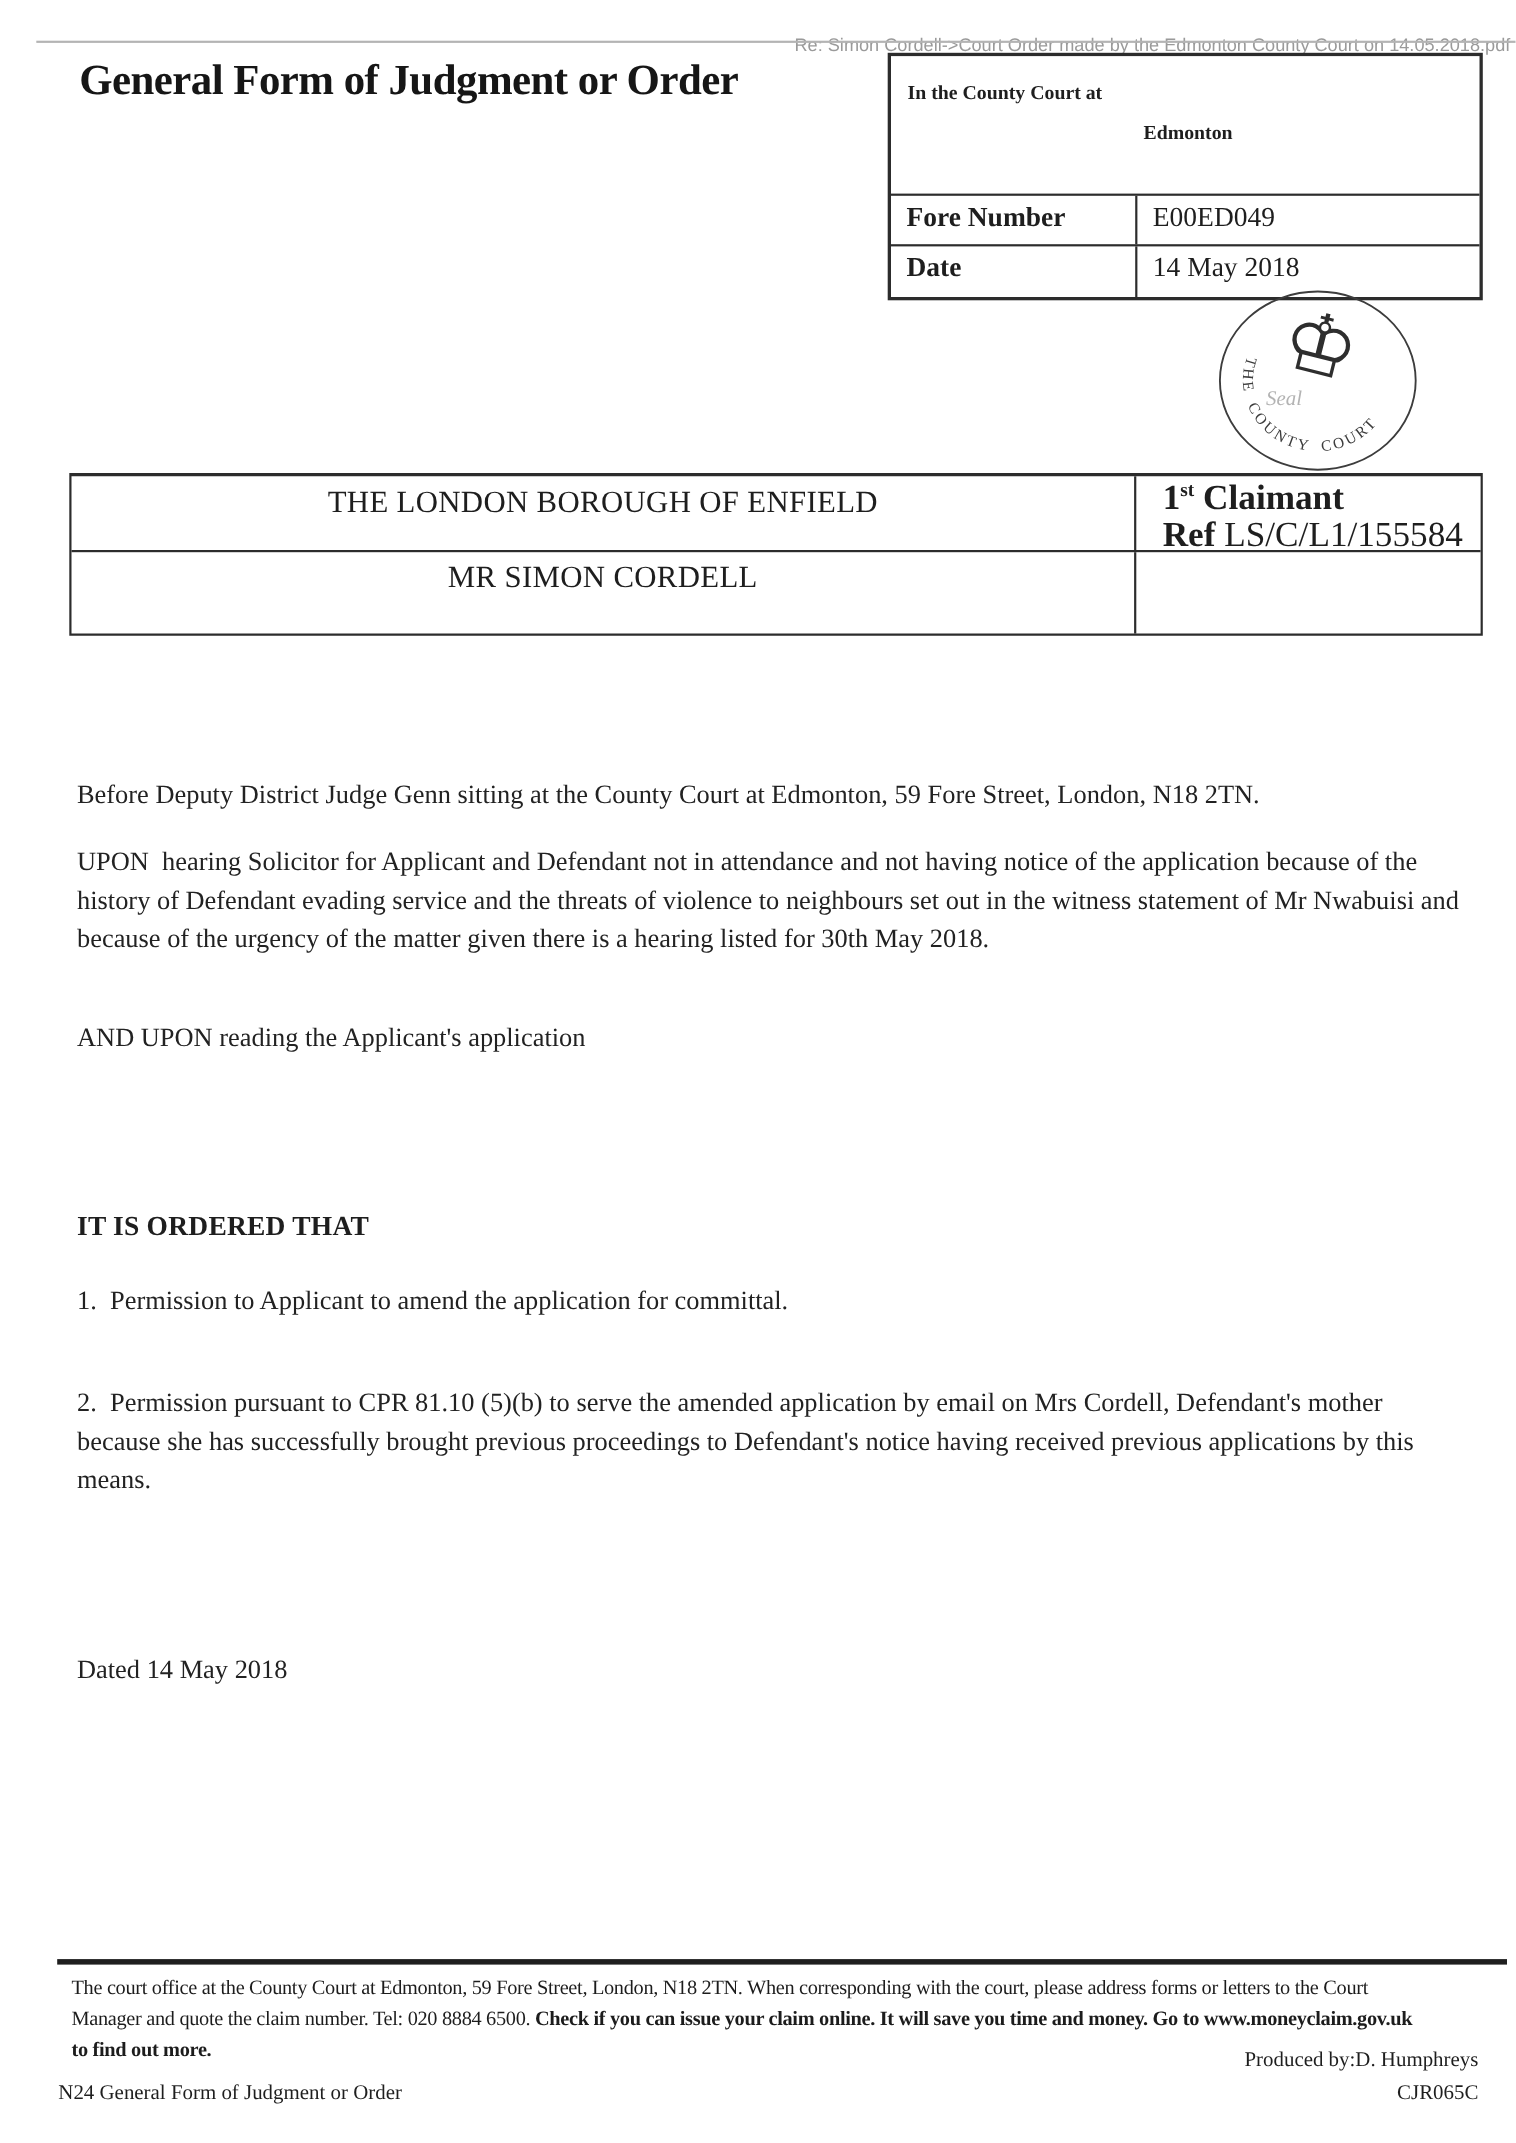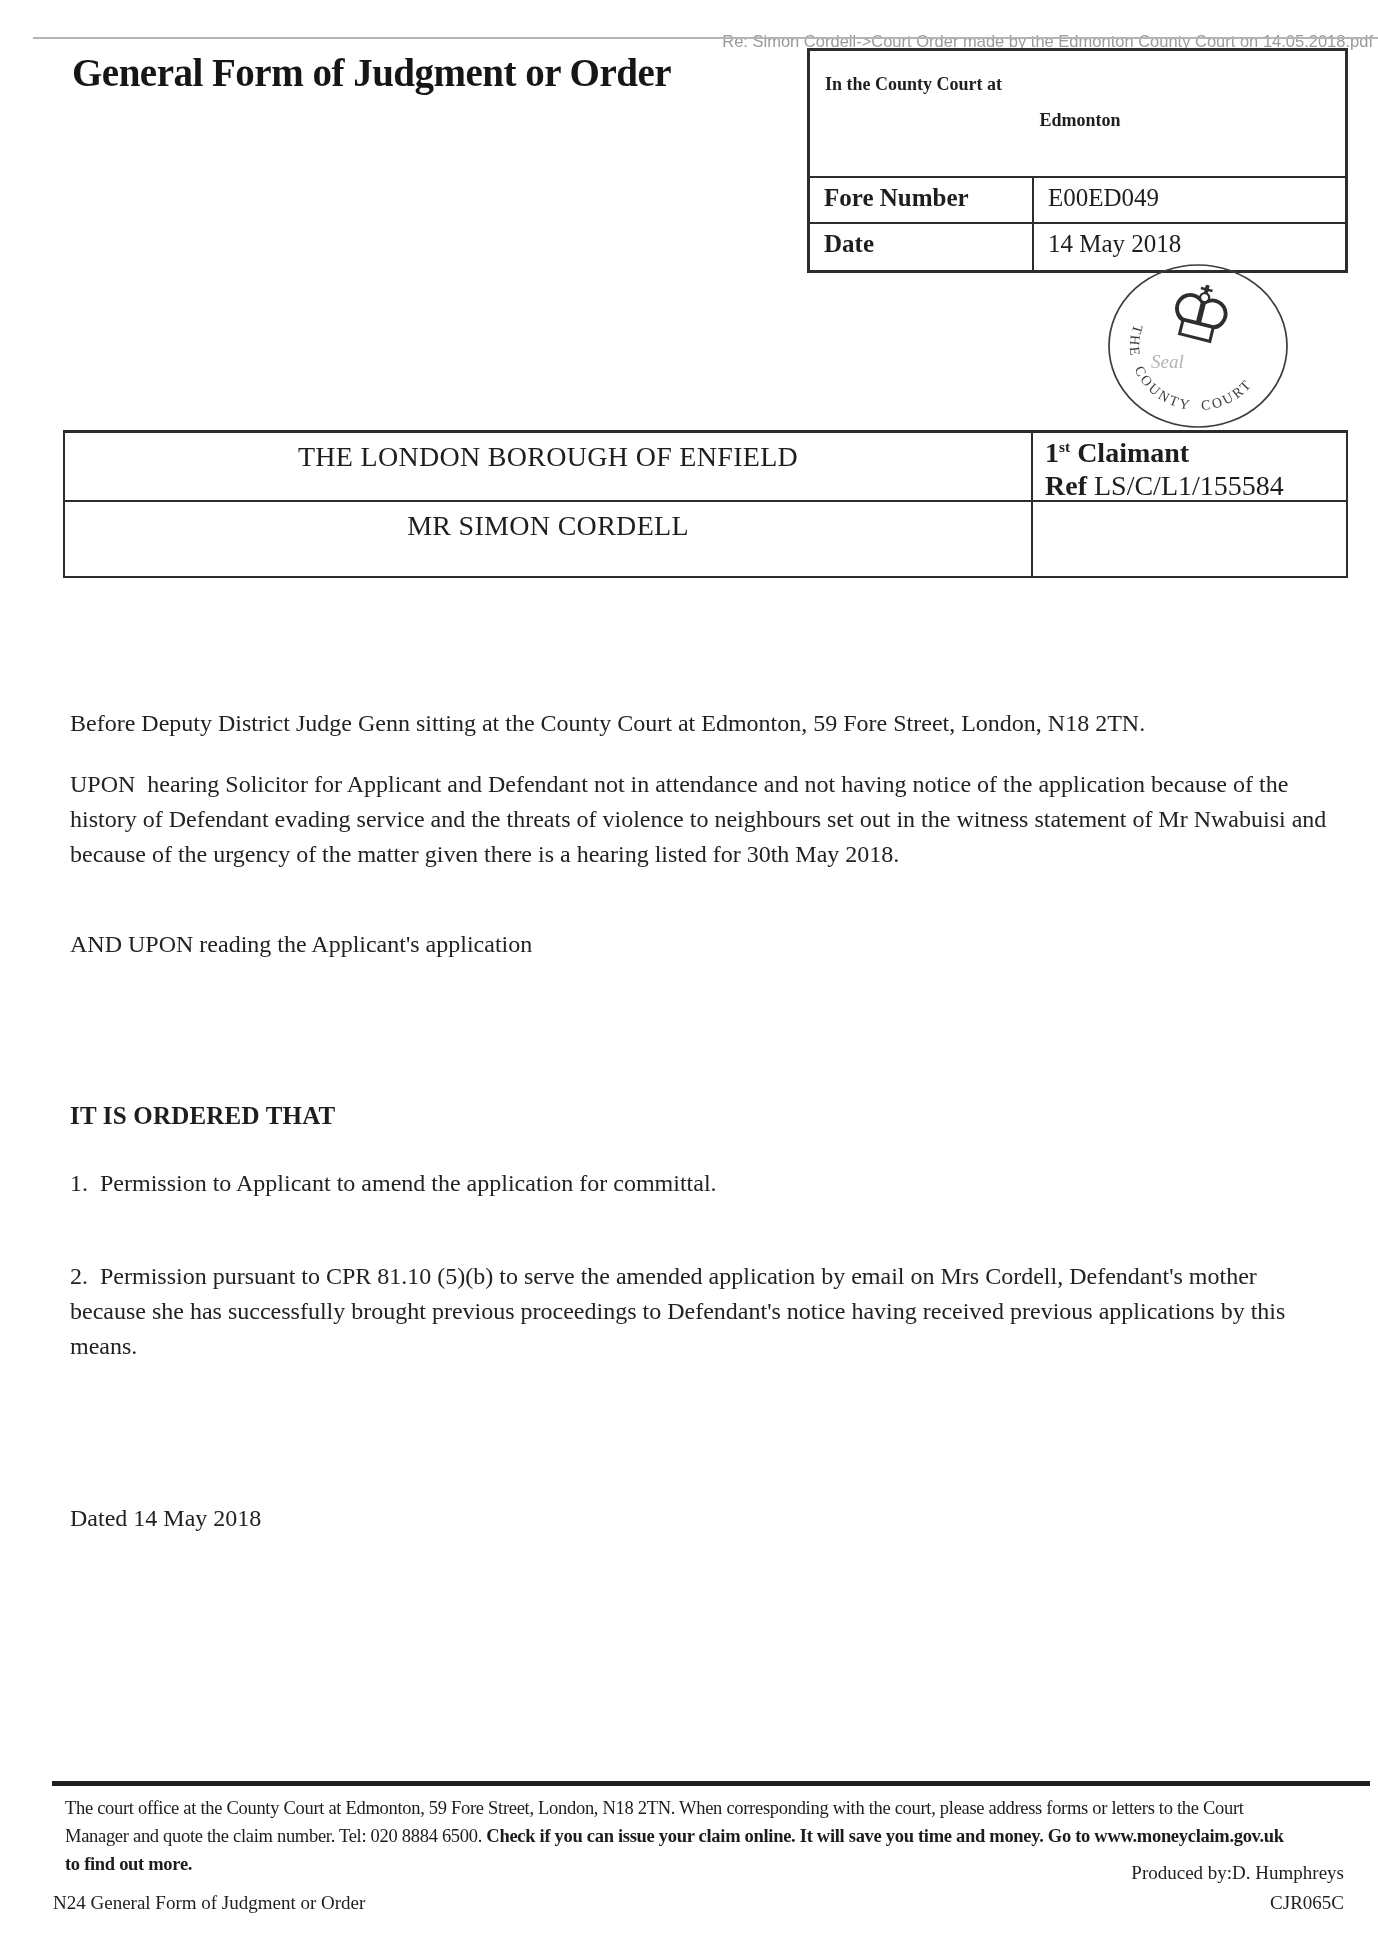--- a/index.html
+++ b/index.html
@@ -100,22 +100,22 @@
   .party-name {
     width: 968px;
     border-right: 2px solid #2c2c2c;
     text-align: center;
     padding-top: 8px;
     font-size: 28px;
     letter-spacing: 0.3px;
   }
   .party-role {
     flex: 1;
-    padding: 3px 0 0 12px;
-    font-size: 28px;
+    padding: 3px 0 0 24px;
+    font-size: 32px;
     font-weight: bold;
     line-height: 33px;
   }
   .party-role sup { font-size: 0.55em; vertical-align: super; line-height: 0; }
   .ref-value { font-weight: normal; }
 
   
   .body-text {
     position: absolute;
     left: 70px;

